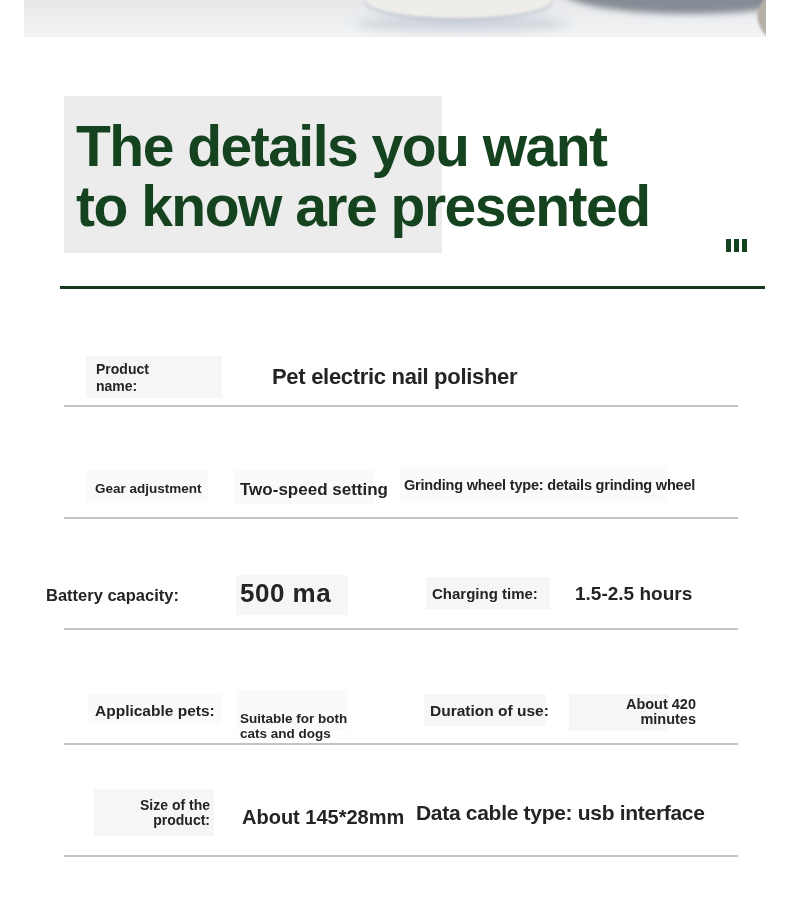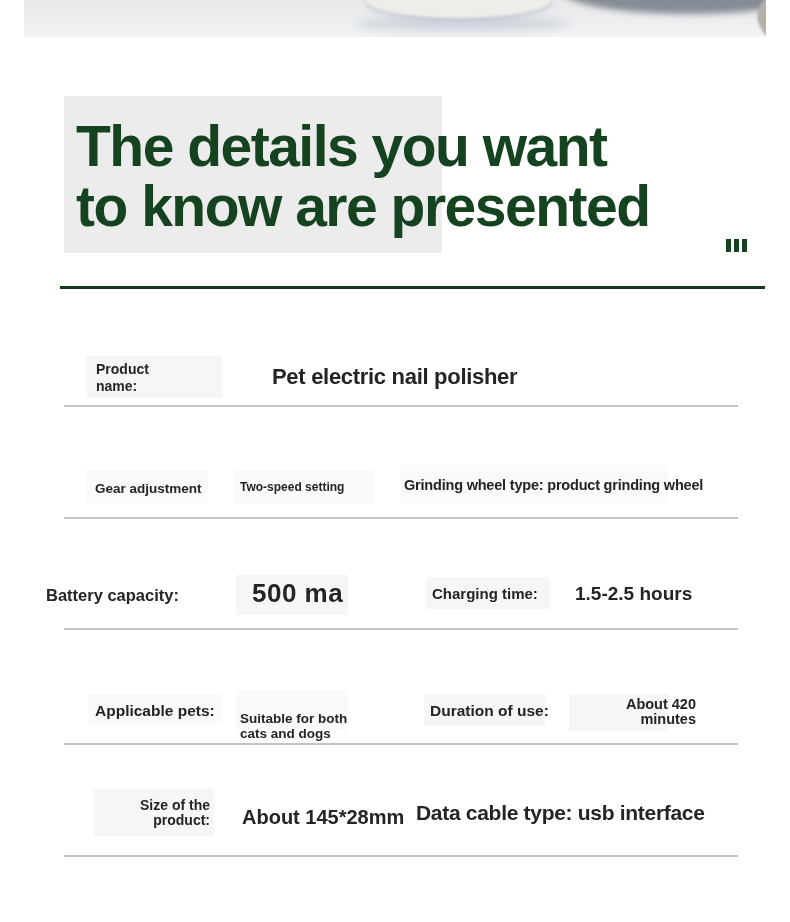--- a/index.html
+++ b/index.html
@@ -67,25 +67,25 @@
   .sep { position: absolute; left: 40px; width: 674px; height: 2px;
     background: var(--separator, #c4c4c4); }
   .t { position: absolute; font-weight: bold; color: var(--text, #242424);
     white-space: nowrap; }
   .t span { display: block; }
 
   .r1-label { left: 72px; top: 361px; font-size: 14px; line-height: 16.5px; }
   .r1-value { left: 220px; top: 364px; font-size: 22px; letter-spacing: -0.3px; margin-left: 28px; }
 
   .r2-c1 { left: 71px;  top: 481px; font-size: 13.5px; }
-  .r2-c2 { left: 216px; top: 480px; font-size: 12px; }
+  .r2-c2 { left: 216px; top: 480px; font-size: 17px; }
   .r2-c3 { left: 380px; top: 477px; font-size: 14.5px; letter-spacing: -0.2px; }
 
   .r3-l1 { left: 22px;  top: 586px; font-size: 16.5px; }
-  .r3-v1 { left: 216px; top: 578px; font-size: 26px; letter-spacing: 0.5px; margin-left: 12px; }
+  .r3-v1 { left: 216px; top: 578px; font-size: 26px; letter-spacing: 0.5px; }
   .r3-l2 { left: 408px; top: 585px; font-size: 15px; }
   .r3-v2 { left: 551px; top: 583px; font-size: 19px; }
 
   .r4-l1 { left: 71px;  top: 702px; font-size: 15.5px; }
   .r4-v1 { left: 216px; top: 696px; font-size: 13.5px; line-height: 14.5px; margin-top: 16px; }
   .r4-l2 { left: 406px; top: 702px; font-size: 15.5px; }
   .r4-v2 { left: 530px; top: 697px; width: 142px; font-size: 14.5px;
            line-height: 14.5px; text-align: right; }
 
   .r5-label { left: 72px; top: 798px; width: 114px; font-size: 14px;
@@ -124,21 +124,21 @@
     <span>name:</span>
   </div>
   <div class="t r1-value">Pet electric nail polisher</div>
   <div class="sep" style="top:405px;"></div>
 
   <div class="chip faint" style="left:62px;top:470px;width:122px;height:33px;"></div>
   <div class="chip faint" style="left:210px;top:470px;width:140px;height:34px;"></div>
   <div class="chip faint" style="left:376px;top:465px;width:268px;height:38px;"></div>
   <div class="t r2-c1">Gear adjustment</div>
   <div class="t r2-c2">Two-speed setting</div>
-  <div class="t r2-c3">Grinding wheel type: product grinding wheel</div>
+  <div class="t r2-c3">Grinding wheel type: details grinding wheel</div>
   <div class="sep" style="top:517px;"></div>
 
   <div class="chip" style="left:212px;top:575px;width:112px;height:40px;"></div>
   <div class="chip" style="left:402px;top:577px;width:124px;height:32px;"></div>
   <div class="t r3-l1">Battery capacity:</div>
   <div class="t r3-v1">500 ma</div>
   <div class="t r3-l2">Charging time:</div>
   <div class="t r3-v2">1.5-2.5 hours</div>
   <div class="sep" style="top:628px;"></div>
 

